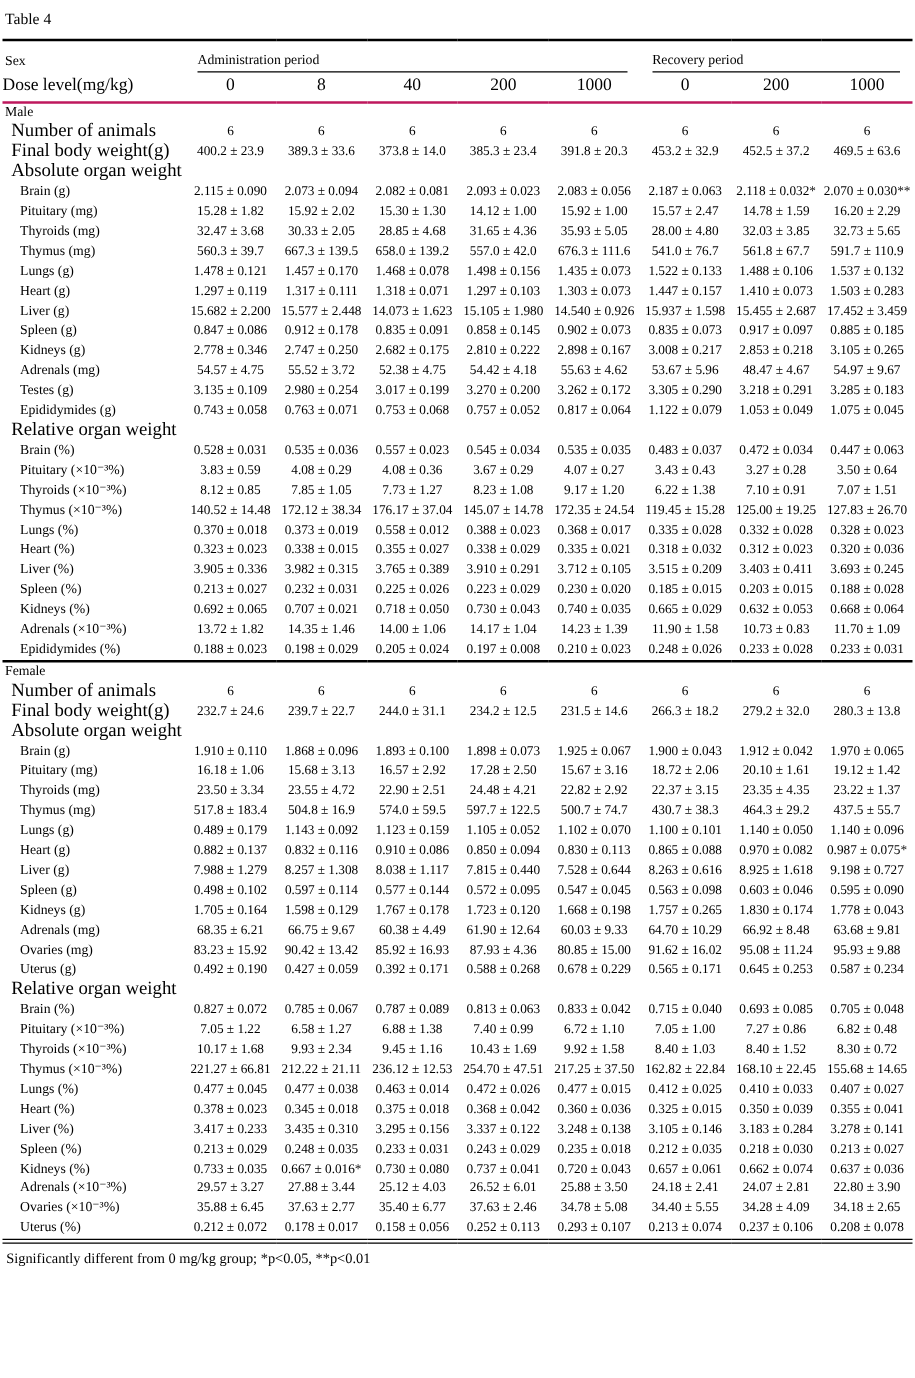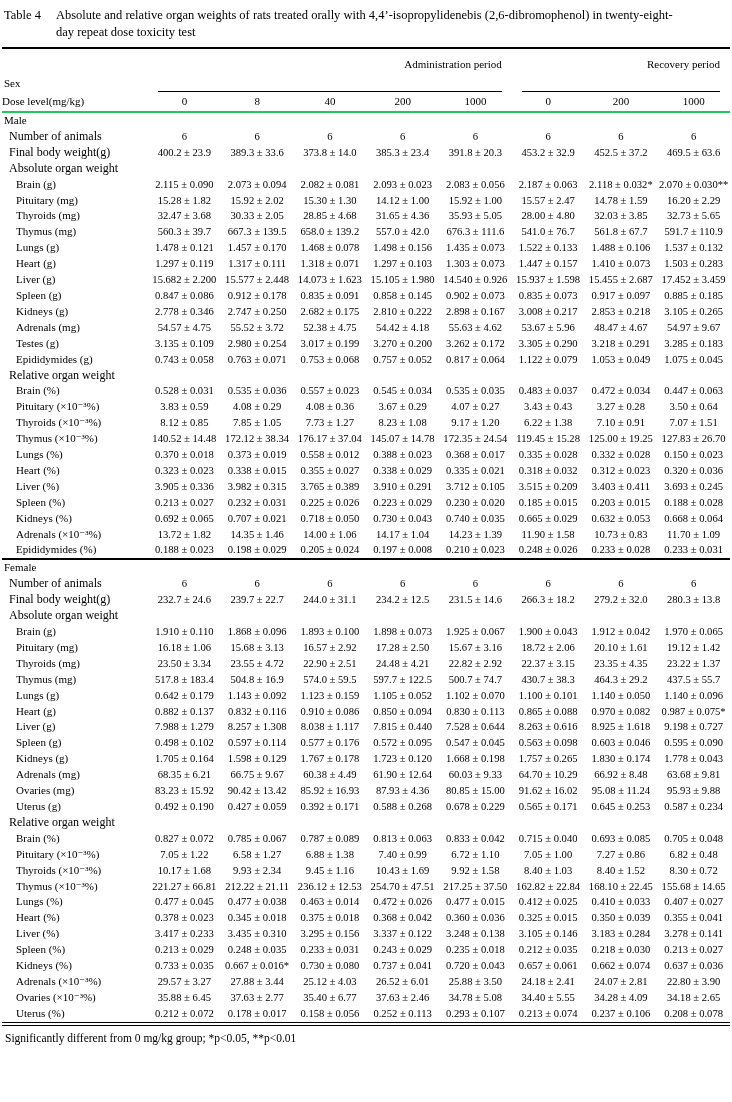--- a/index.html
+++ b/index.html
@@ -14,38 +14,37 @@
   .tlabel{white-space:nowrap;margin-right:15px;}
   .tcaption{width:618px;}
   table{
     border-collapse:collapse;width:728px;table-layout:fixed;
     border-top:2px solid #000;border-bottom:4px double #000;
   }
   col.c-label{width:146px;}
   thead td{padding:0;}
   thead .sex{vertical-align:bottom;padding:0 0 3px 2px;font-size:11px;}
   .grpcell{padding-top:9px;vertical-align:bottom;}
-  .grp{border-bottom:1px solid #000;text-align:right;margin:0 10px;padding-bottom:21px;font-size:11px;}
-  .doserow td{border-bottom:2px solid #22c55e;padding:3px 0 4px 0;font-size:11px;}
+  .grp{border-bottom:1px solid #000;text-align:left;margin:0 10px;padding-bottom:3px;font-size:11px;}
+  .doserow td{border-bottom:2px solid #be185d;padding:3px 0 4px 0;font-size:14px;}
   .doselabel{padding-left:14px;white-space:nowrap;}
   tbody td{line-height:15.9px;height:15.9px;padding:0;font-size:10.6px;}
   td.val{text-align:center;white-space:nowrap;}
   .secrow td{padding-left:2px;font-size:11px;}
   .secrow.sep td{border-top:2px solid #000;}
-  .ind1{padding-left:7px;font-size:12px;white-space:nowrap;}
+  .ind1{padding-left:7px;font-size:15px;white-space:nowrap;}
   .ind2{padding-left:14px;font-size:11px;white-space:nowrap;}
   .footnotes{font-size:11.5px;line-height:16.5px;padding:4px 0 0 3px;}
 </style>
 </head>
 <body>
 
 <div class="page">
   <div class="titleblock">
     <span class="tlabel">Table 4</span>
-    <span class="tcaption">Absolute and relative organ weights of rats treated orally with 4,4’-isopropylidenebis (2,6-dibromophenol) in twenty-eight-day repeat dose toxicity test</span>
   </div>
   <table id="tbl">
       <colgroup>
         <col class="c-label">
         <col class="c-val">
         <col class="c-val">
         <col class="c-val">
         <col class="c-val">
         <col class="c-val">
         <col class="c-val">
@@ -284,21 +283,21 @@
         </tr>
         <tr>
           <td class="ind2">Lungs (%)</td>
           <td class="val">0.370 ± 0.018</td>
           <td class="val">0.373 ± 0.019</td>
           <td class="val">0.558 ± 0.012</td>
           <td class="val">0.388 ± 0.023</td>
           <td class="val">0.368 ± 0.017</td>
           <td class="val">0.335 ± 0.028</td>
           <td class="val">0.332 ± 0.028</td>
-          <td class="val">0.150 ± 0.023</td>
+          <td class="val">0.328 ± 0.023</td>
         </tr>
         <tr>
           <td class="ind2">Heart (%)</td>
           <td class="val">0.323 ± 0.023</td>
           <td class="val">0.338 ± 0.015</td>
           <td class="val">0.355 ± 0.027</td>
           <td class="val">0.338 ± 0.029</td>
           <td class="val">0.335 ± 0.021</td>
           <td class="val">0.318 ± 0.032</td>
           <td class="val">0.312 ± 0.023</td>
@@ -426,21 +425,21 @@
           <td class="val">504.8 ± 16.9</td>
           <td class="val">574.0 ± 59.5</td>
           <td class="val">597.7 ± 122.5</td>
           <td class="val">500.7 ± 74.7</td>
           <td class="val">430.7 ± 38.3</td>
           <td class="val">464.3 ± 29.2</td>
           <td class="val">437.5 ± 55.7</td>
         </tr>
         <tr>
           <td class="ind2">Lungs (g)</td>
-          <td class="val">0.642 ± 0.179</td>
+          <td class="val">0.489 ± 0.179</td>
           <td class="val">1.143 ± 0.092</td>
           <td class="val">1.123 ± 0.159</td>
           <td class="val">1.105 ± 0.052</td>
           <td class="val">1.102 ± 0.070</td>
           <td class="val">1.100 ± 0.101</td>
           <td class="val">1.140 ± 0.050</td>
           <td class="val">1.140 ± 0.096</td>
         </tr>
         <tr>
           <td class="ind2">Heart (g)</td>
@@ -461,21 +460,21 @@
           <td class="val">7.815 ± 0.440</td>
           <td class="val">7.528 ± 0.644</td>
           <td class="val">8.263 ± 0.616</td>
           <td class="val">8.925 ± 1.618</td>
           <td class="val">9.198 ± 0.727</td>
         </tr>
         <tr>
           <td class="ind2">Spleen (g)</td>
           <td class="val">0.498 ± 0.102</td>
           <td class="val">0.597 ± 0.114</td>
-          <td class="val">0.577 ± 0.176</td>
+          <td class="val">0.577 ± 0.144</td>
           <td class="val">0.572 ± 0.095</td>
           <td class="val">0.547 ± 0.045</td>
           <td class="val">0.563 ± 0.098</td>
           <td class="val">0.603 ± 0.046</td>
           <td class="val">0.595 ± 0.090</td>
         </tr>
         <tr>
           <td class="ind2">Kidneys (g)</td>
           <td class="val">1.705 ± 0.164</td>
           <td class="val">1.598 ± 0.129</td>

